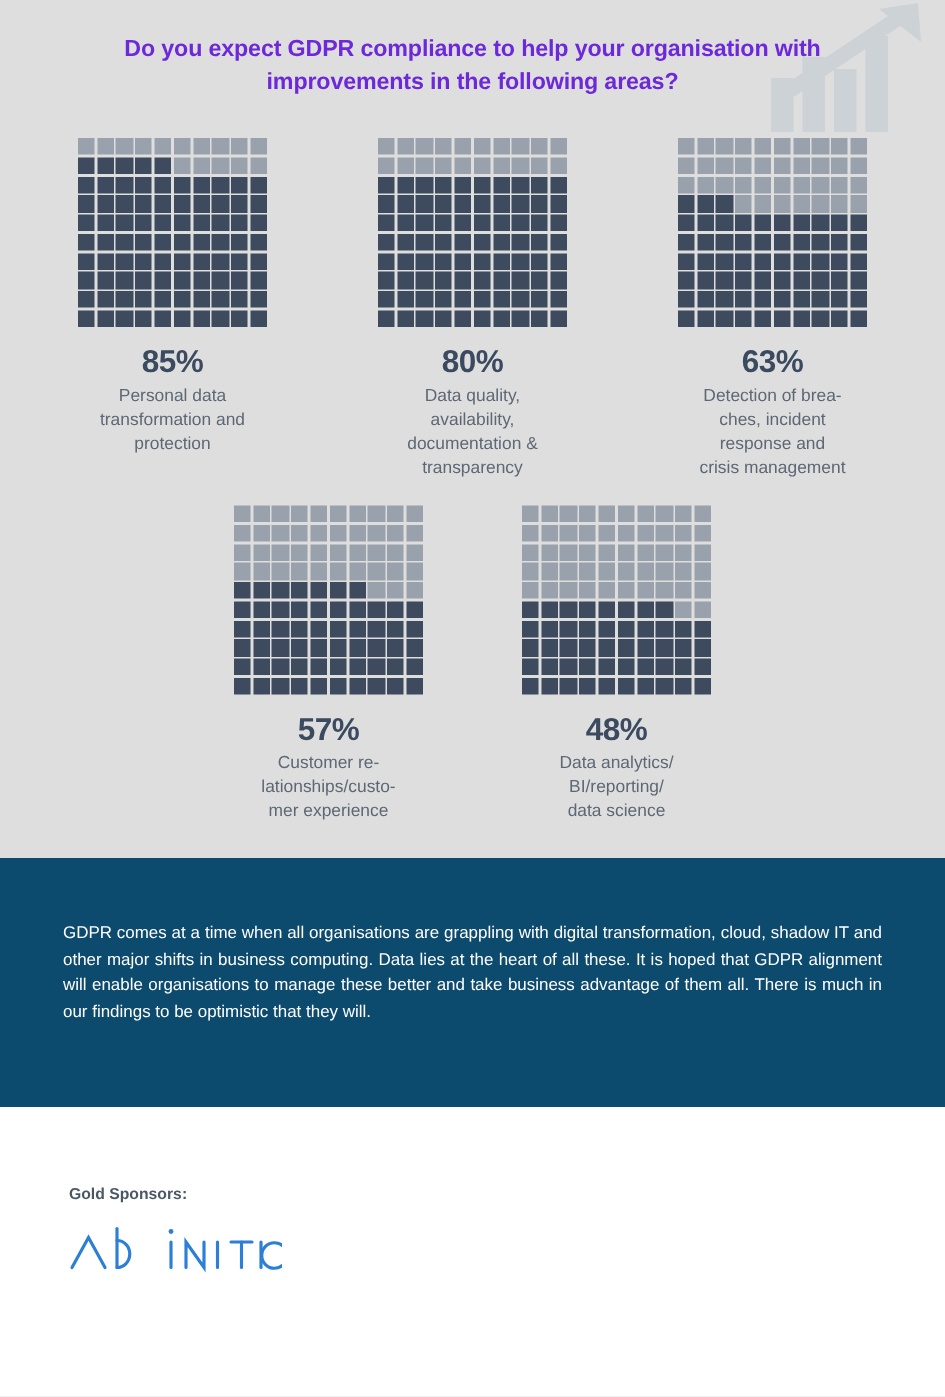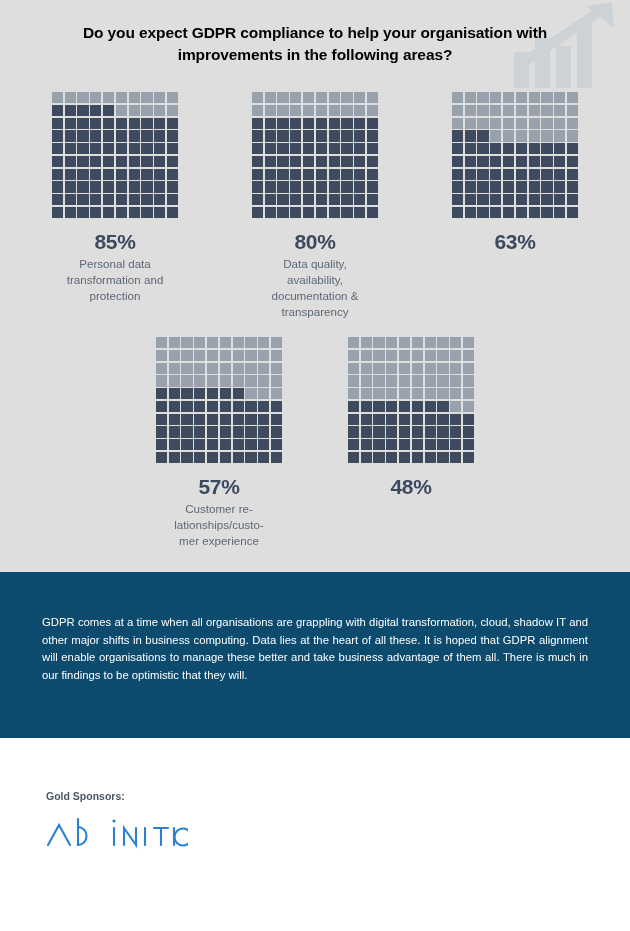--- a/index.html
+++ b/index.html
@@ -35,21 +35,21 @@
 
   .title {
     position: absolute;
     top: 22px;
     left: 0;
     width: 630px;
     text-align: center;
     font-size: 15.5px;
     font-weight: bold;
     line-height: 1.45;
-    color: #000000;
+    color: #6d28d9;
     letter-spacing: -0.1px;
     padding: 0 70px;
   }
 
   
   .charts-row-1 {
     position: absolute;
     top: 92px;
     left: 0;
     width: 630px;
@@ -491,20 +491,24 @@
           <div class="cell dark"></div>
           <div class="cell dark"></div>
           <div class="cell dark"></div>
           <div class="cell dark"></div>
           <div class="cell dark"></div>
           <div class="cell dark"></div>
           <div class="cell dark"></div>
           <div class="cell dark"></div>
         </div>
       <div class="pct">63%</div>
+      <div class="chart-label">Detection of brea-
+ches, incident
+response and
+crisis management</div>
     </div>
 
   </div>
 
   <div class="charts-row-2">
 
     <div class="chart-block">
       <div class="waffle">
           <div class="cell light"></div>
           <div class="cell light"></div>
@@ -710,20 +714,23 @@
           <div class="cell dark"></div>
           <div class="cell dark"></div>
           <div class="cell dark"></div>
           <div class="cell dark"></div>
           <div class="cell dark"></div>
           <div class="cell dark"></div>
           <div class="cell dark"></div>
           <div class="cell dark"></div>
         </div>
       <div class="pct">48%</div>
+      <div class="chart-label">Data analytics/
+BI/reporting/
+data science</div>
     </div>
 
   </div>
 
 </div>
 
 <div class="blue-band">
   <div class="blue-text">GDPR comes at a time when all organisations are grappling with digital transformation, cloud, shadow IT and other major shifts in business computing. Data lies at the heart of all these. It is hoped that GDPR alignment will enable organisations to manage these better and take business advantage of them all. There is much in our findings to be optimistic that they will.</div>
 </div>
 

